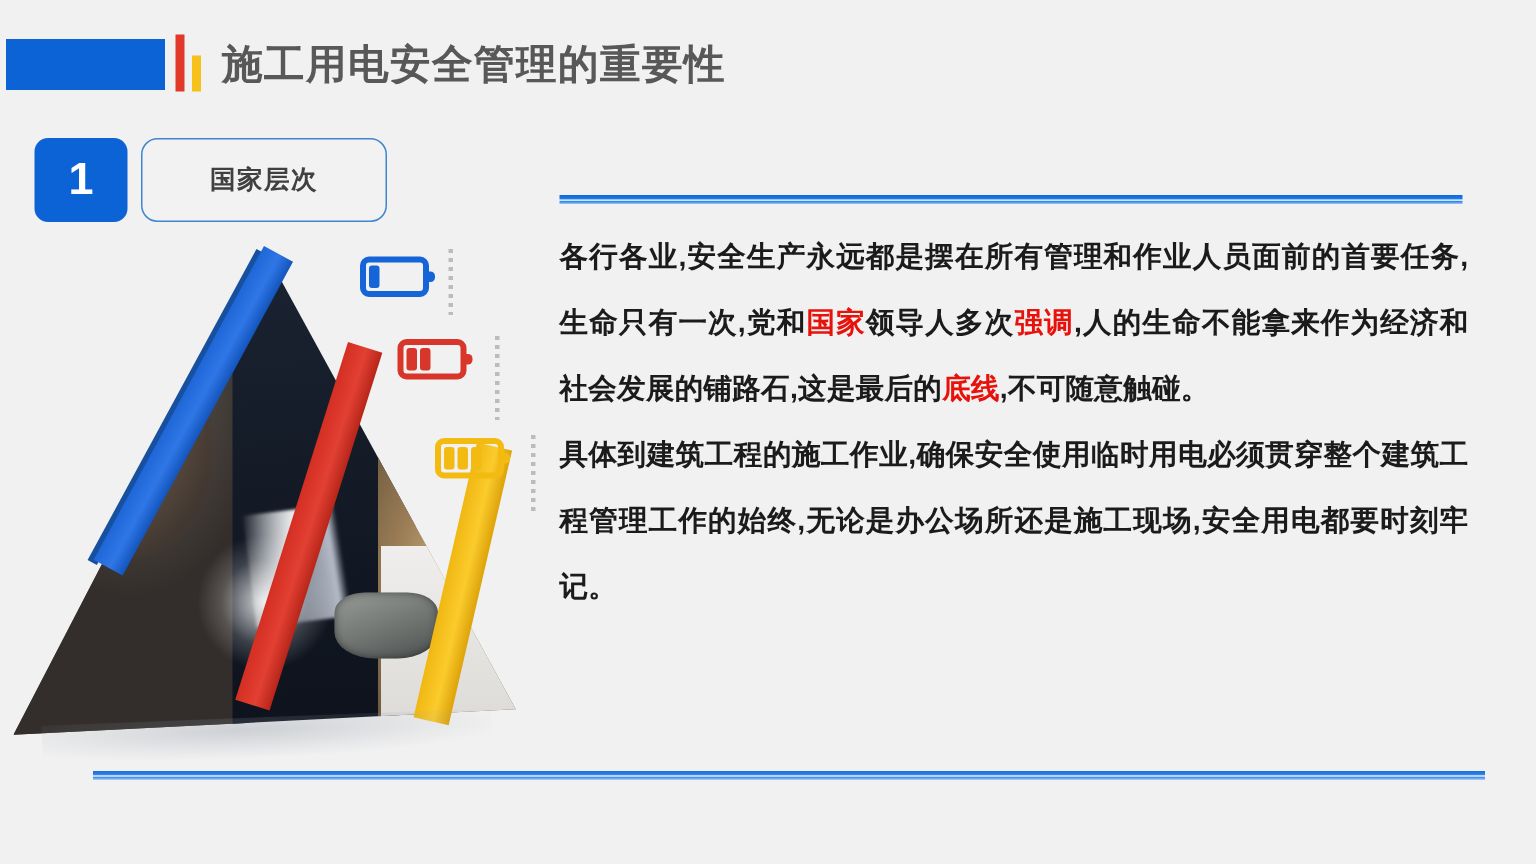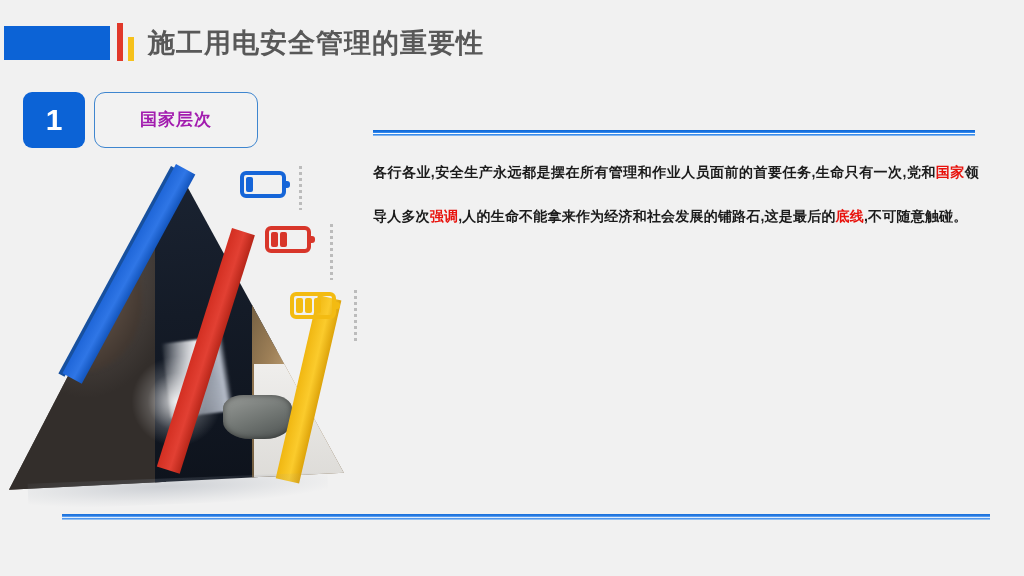--- a/index.html
+++ b/index.html
@@ -84,21 +84,21 @@
   }
   .badge-label {
     position: absolute;
     left: 94px;
     top: 92px;
     width: 164px;
     height: 56px;
     border: 1.6px solid #3f86cf;
     border-radius: 11px;
     background: #f2f2f2;
-    color: #a21caf;
+    color: #404040;
     font-size: 17px;
     font-weight: bold;
     line-height: 54px;
     text-align: center;
     letter-spacing: 1px;
     box-sizing: border-box;
   }
 
   
   .tri-wrap {
@@ -284,21 +284,21 @@
     left: 62px; top: 514px; width: 928px;
     background:
       linear-gradient(180deg, #1a6fd8 0%, #2a7fe8 38%, #ffffff 56%, #3b8bec 70%, #b3d3f4 100%);
   }
 
   .body-text {
     position: absolute;
     left: 373px;
     top: 150px;
     width: 606px;
-    font-size: 14px;
+    font-size: 19px;
     font-weight: bold;
     color: #1b1b1b;
     line-height: 44px;
     letter-spacing: 0.2px;
     text-align: justify;
     text-justify: inter-character;
   }
   .body-text p { margin: 0; }
   .hl { color: #e8120c; }
 </style>
@@ -355,15 +355,16 @@
       <div class="cell"></div>
     </div>
   </div>
   <div class="dots dots-3"></div>
 
   <div class="rule rule-top"></div>
   <div class="rule rule-bottom"></div>
 
   <div class="body-text">
     <p><span>各行各业,安全生产永远都是摆在所有管理和作业人员面前的首要任务,生命只有一次,党和</span><span class="hl">国家</span><span>领导人多次</span><span class="hl">强调</span><span>,人的生命不能拿来作为经济和社会发展的铺路石,这是最后的</span><span class="hl">底线</span><span>,不可随意触碰。</span></p>
+    <p>具体到建筑工程的施工作业,确保安全使用临时用电必须贯穿整个建筑工程管理工作的始终,无论是办公场所还是施工现场,安全用电都要时刻牢记。</p>
   </div>
 
 </div>
 
 </body></html>

